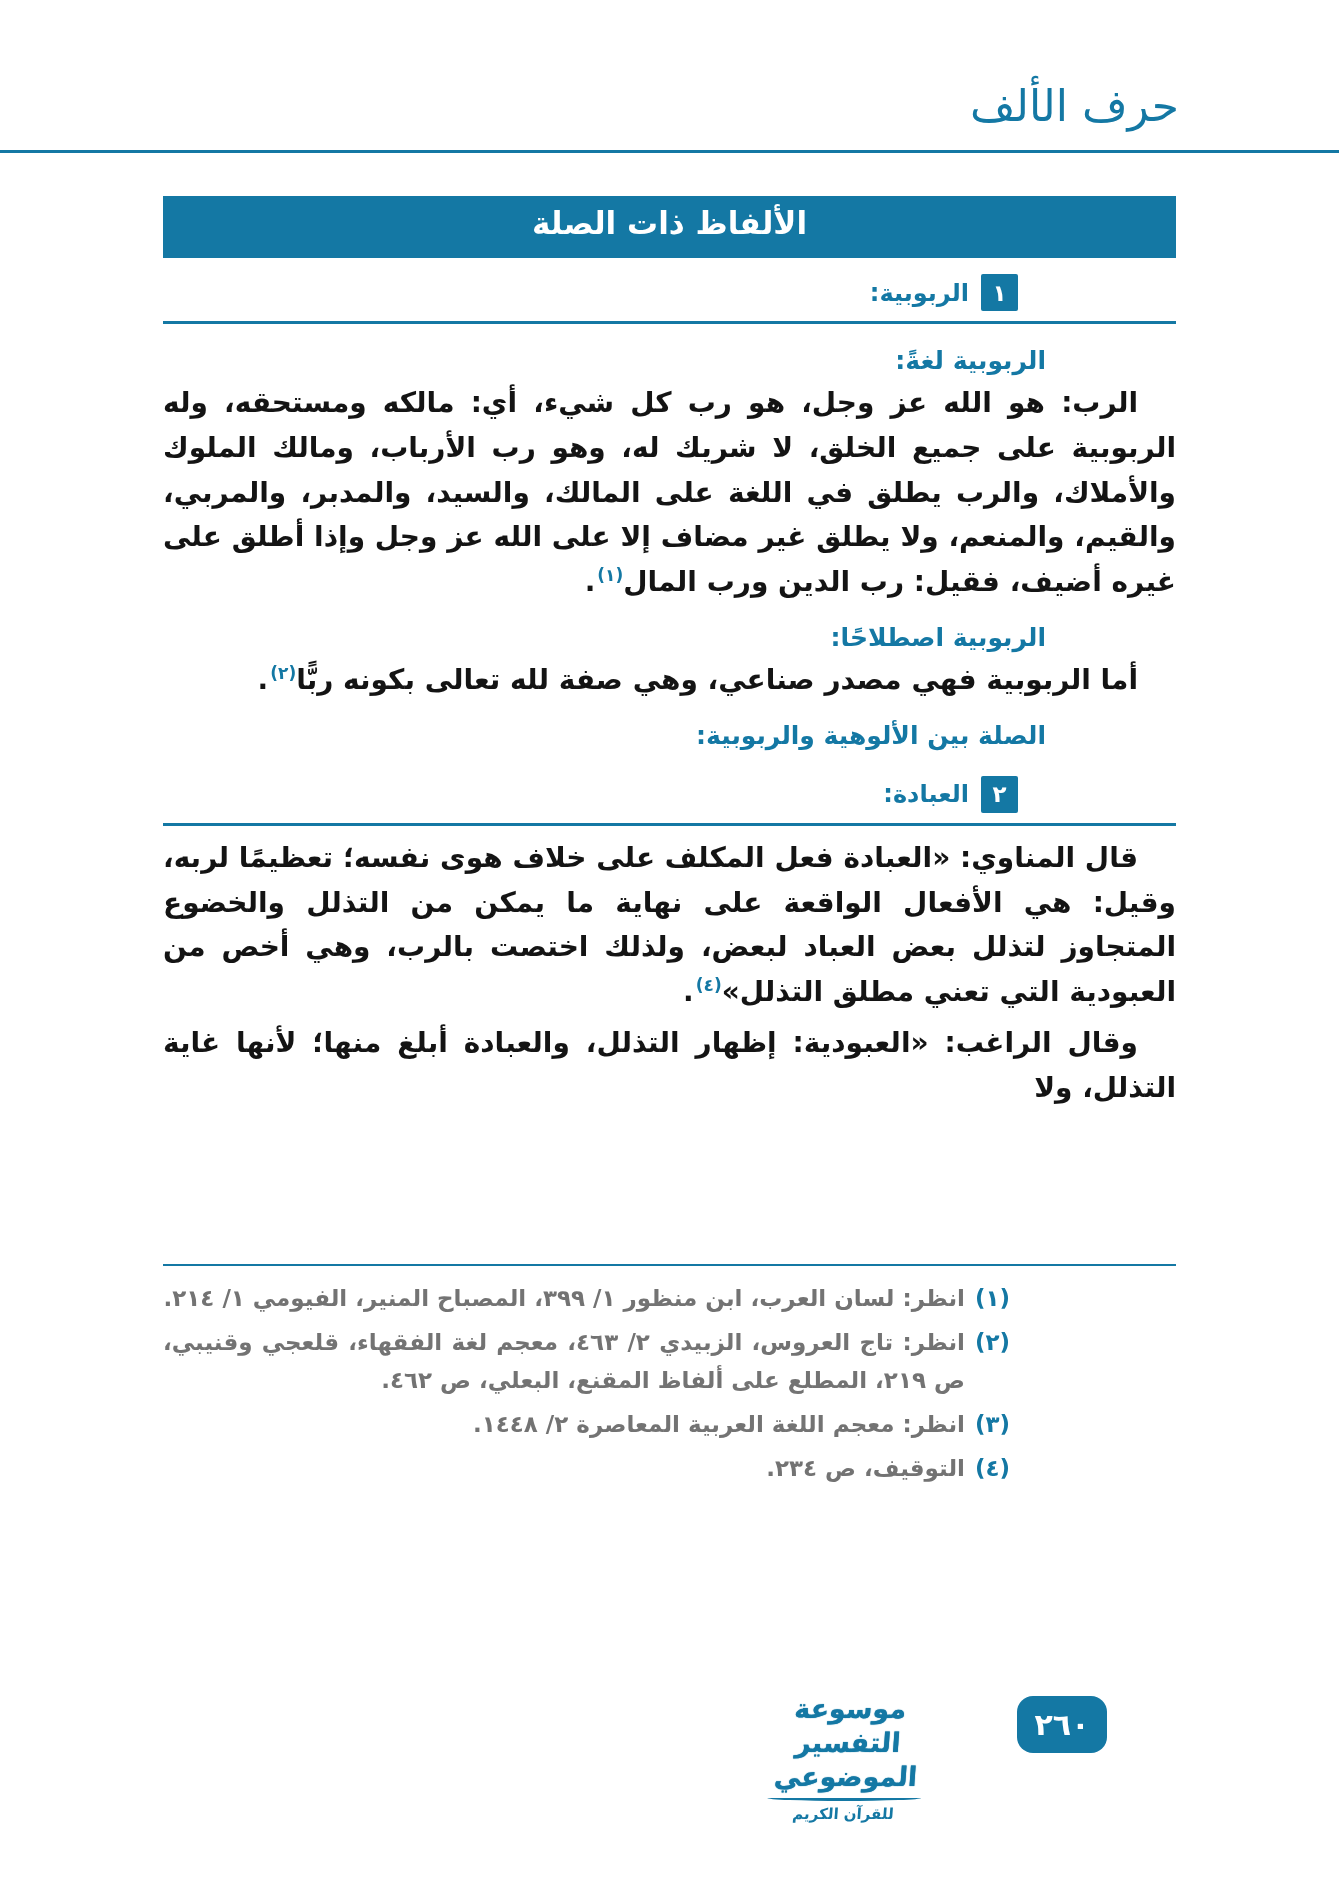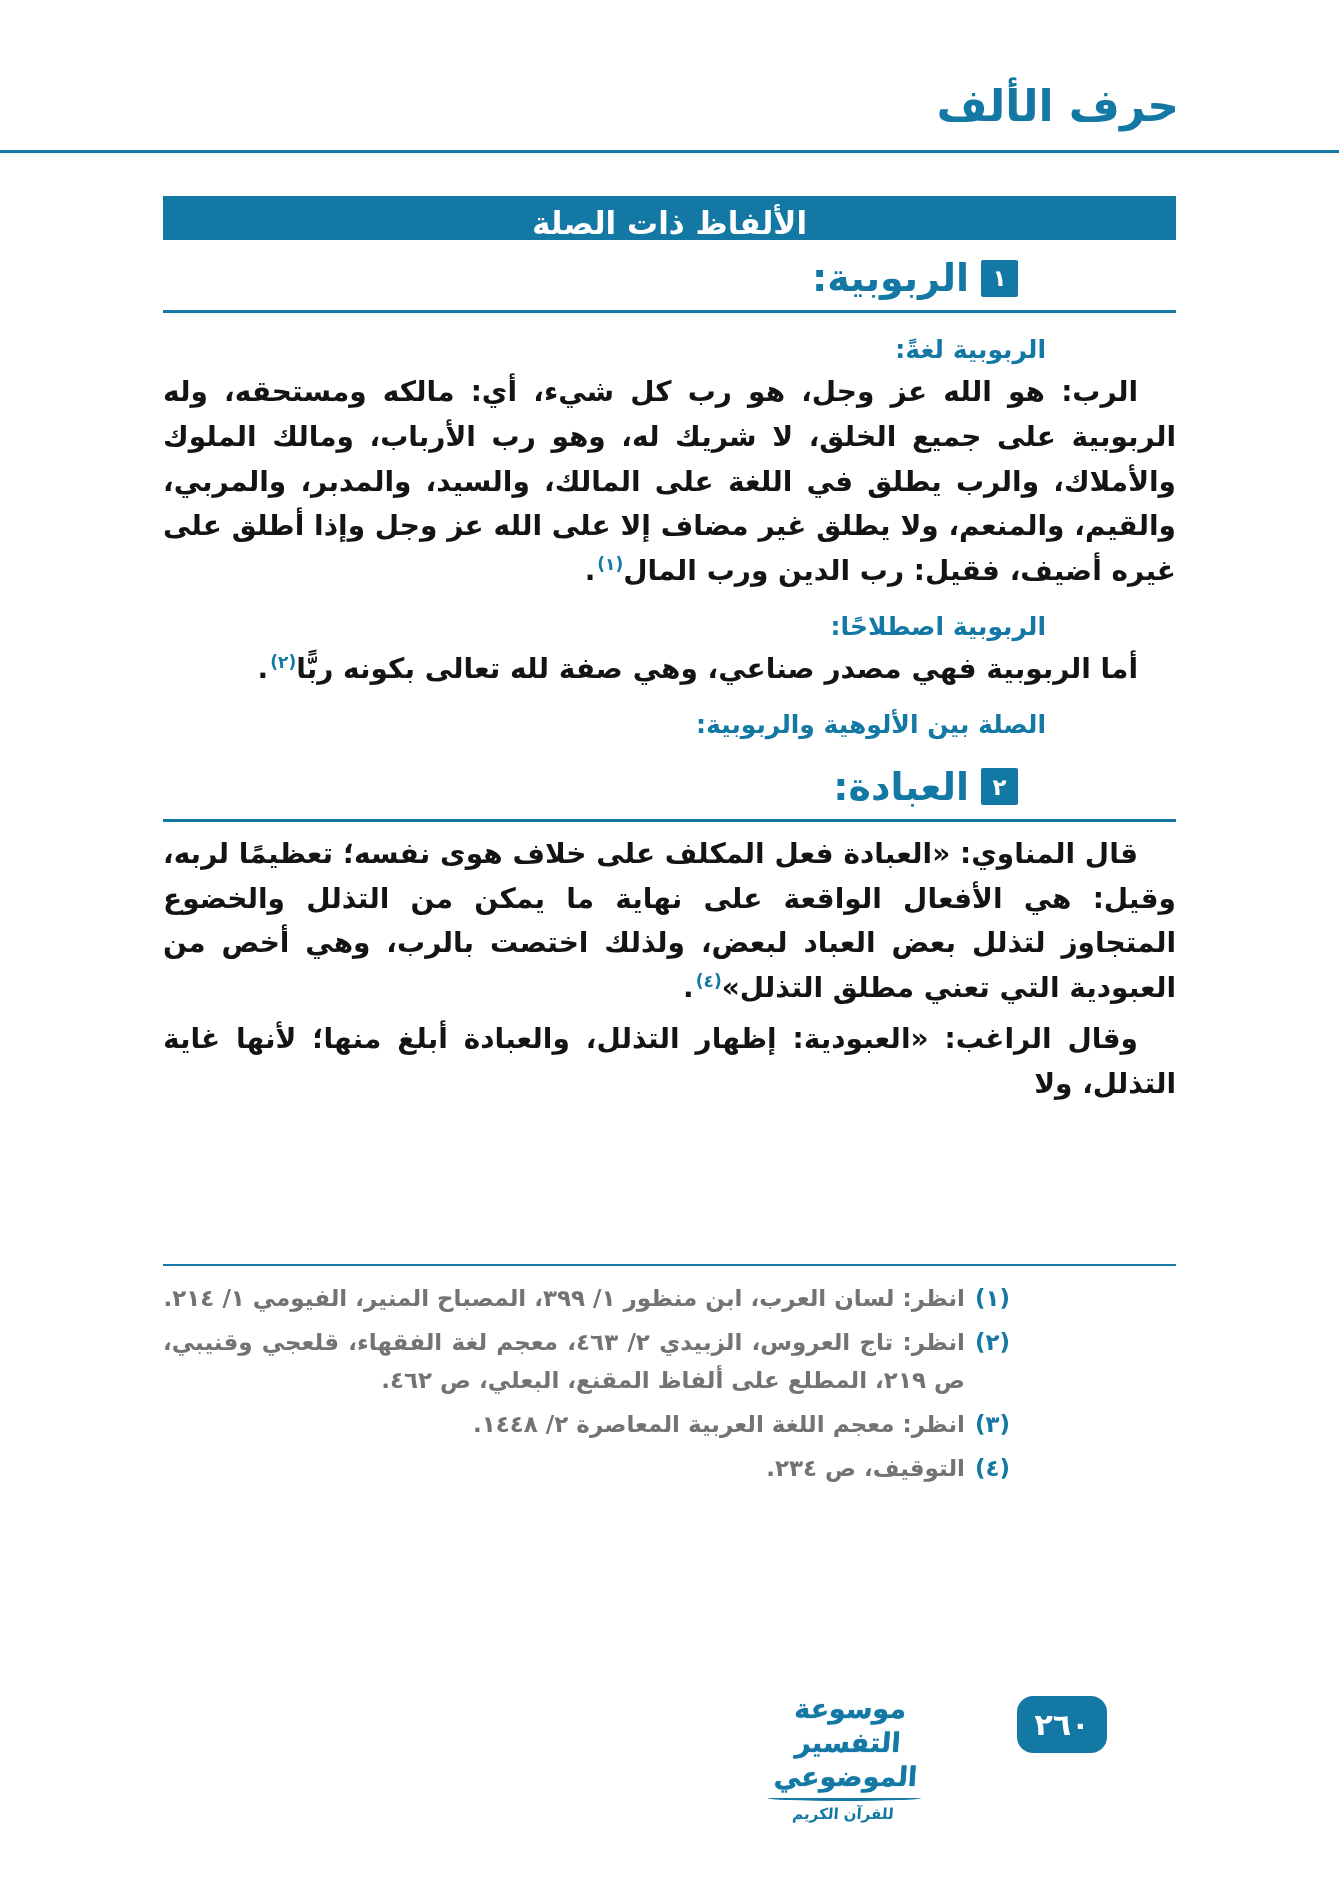--- a/index.html
+++ b/index.html
@@ -17,21 +17,21 @@
     background: #ffffff;
     overflow: hidden;
   }
   
   .header-title {
     position: absolute;
     top: 80px;
     right: 160px;
     color: var(--accent);
     font-size: 44px;
-    font-weight: bold;
+    font-weight: normal;
     letter-spacing: 1px;
   }
   .header-rule {
     position: absolute;
     top: 150px;
     left: 0;
     right: 0;
     height: 3px;
     background: var(--accent);
   }
@@ -44,21 +44,21 @@
     bottom: 0;
     display: flex;
     flex-direction: column;
   }
   .banner {
     background: var(--accent);
     color: #ffffff;
     text-align: center;
     font-size: 31px;
     font-weight: bold;
-    height: 44px;
+    height: 62px;
     line-height: 54px;
     margin-bottom: 4px;
   }
   .section-head {
     display: flex;
     align-items: center;
     gap: 12px;
     margin: 12px 158px 6px 0;
   }
   .section-head.second { margin-top: 20px; }
@@ -70,21 +70,21 @@
     font-size: 23px;
     font-weight: bold;
     display: flex;
     align-items: center;
     justify-content: center;
     border-radius: 2px;
     flex: 0 0 auto;
   }
   .section-title {
     color: var(--accent);
-    font-size: 38px;
+    font-size: 24px;
     font-weight: bold;
     text-align: center;
   }
   .rule {
     height: 3px;
     background: var(--accent);
     margin: 4px 0 10px;
   }
   .sub {
     color: var(--accent);

